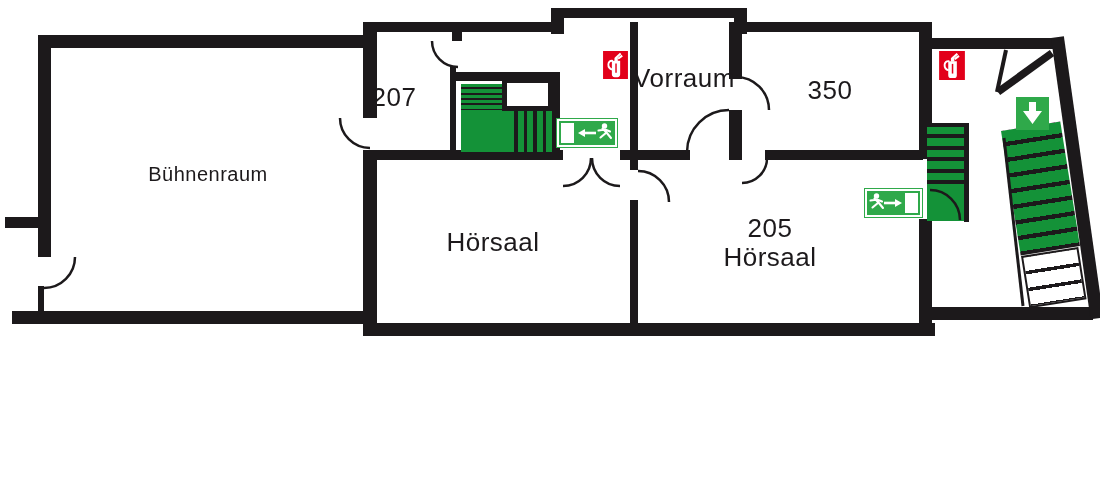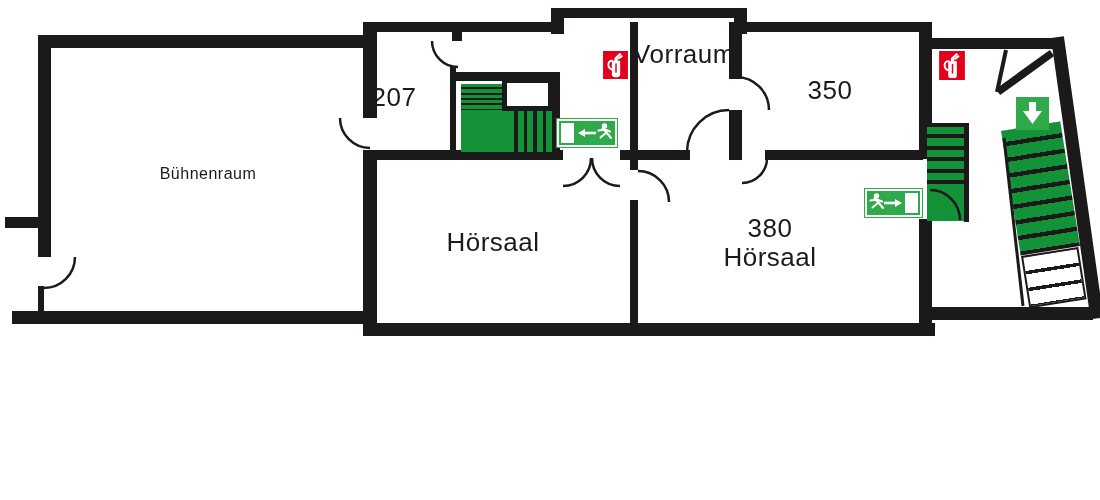--- a/index.html
+++ b/index.html
@@ -152,25 +152,25 @@
     </svg>
   </div>
 
   <div class="icon" style="left:1016px;top:97px;width:33px;height:33px">
     <svg width="33" height="33" viewBox="0 0 33 33">
       <rect width="33" height="33" fill="#2fa94a"></rect>
       <polygon points="13,5 20,5 20,14 26,14 16.5,27 7,14 13,14" fill="#fff"></polygon>
     </svg>
   </div>
 
-  <div class="room-label" style="left:208px;top:174px;font-size:16px">Bühnenraum</div>
+  <div class="room-label" style="left:208px;top:174px;font-size:20px">Bühnenraum</div>
   <div class="room-label" style="left:394px;top:97px">207</div>
-  <div class="room-label" style="left:684px;top:54px">Vorraum</div>
+  <div class="room-label" style="left:684px;top:78px">Vorraum</div>
   <div class="room-label" style="left:830px;top:90px">350</div>
   <div class="room-label" style="left:493px;top:242px">
     <div class="ln">Hörsaal</div>
   </div>
   <div class="room-label" style="left:770px;top:243px">
-    <div class="ln">380</div>
+    <div class="ln">205</div>
     <div class="ln">Hörsaal</div>
   </div>
 
 </div>
 
 </body></html>

